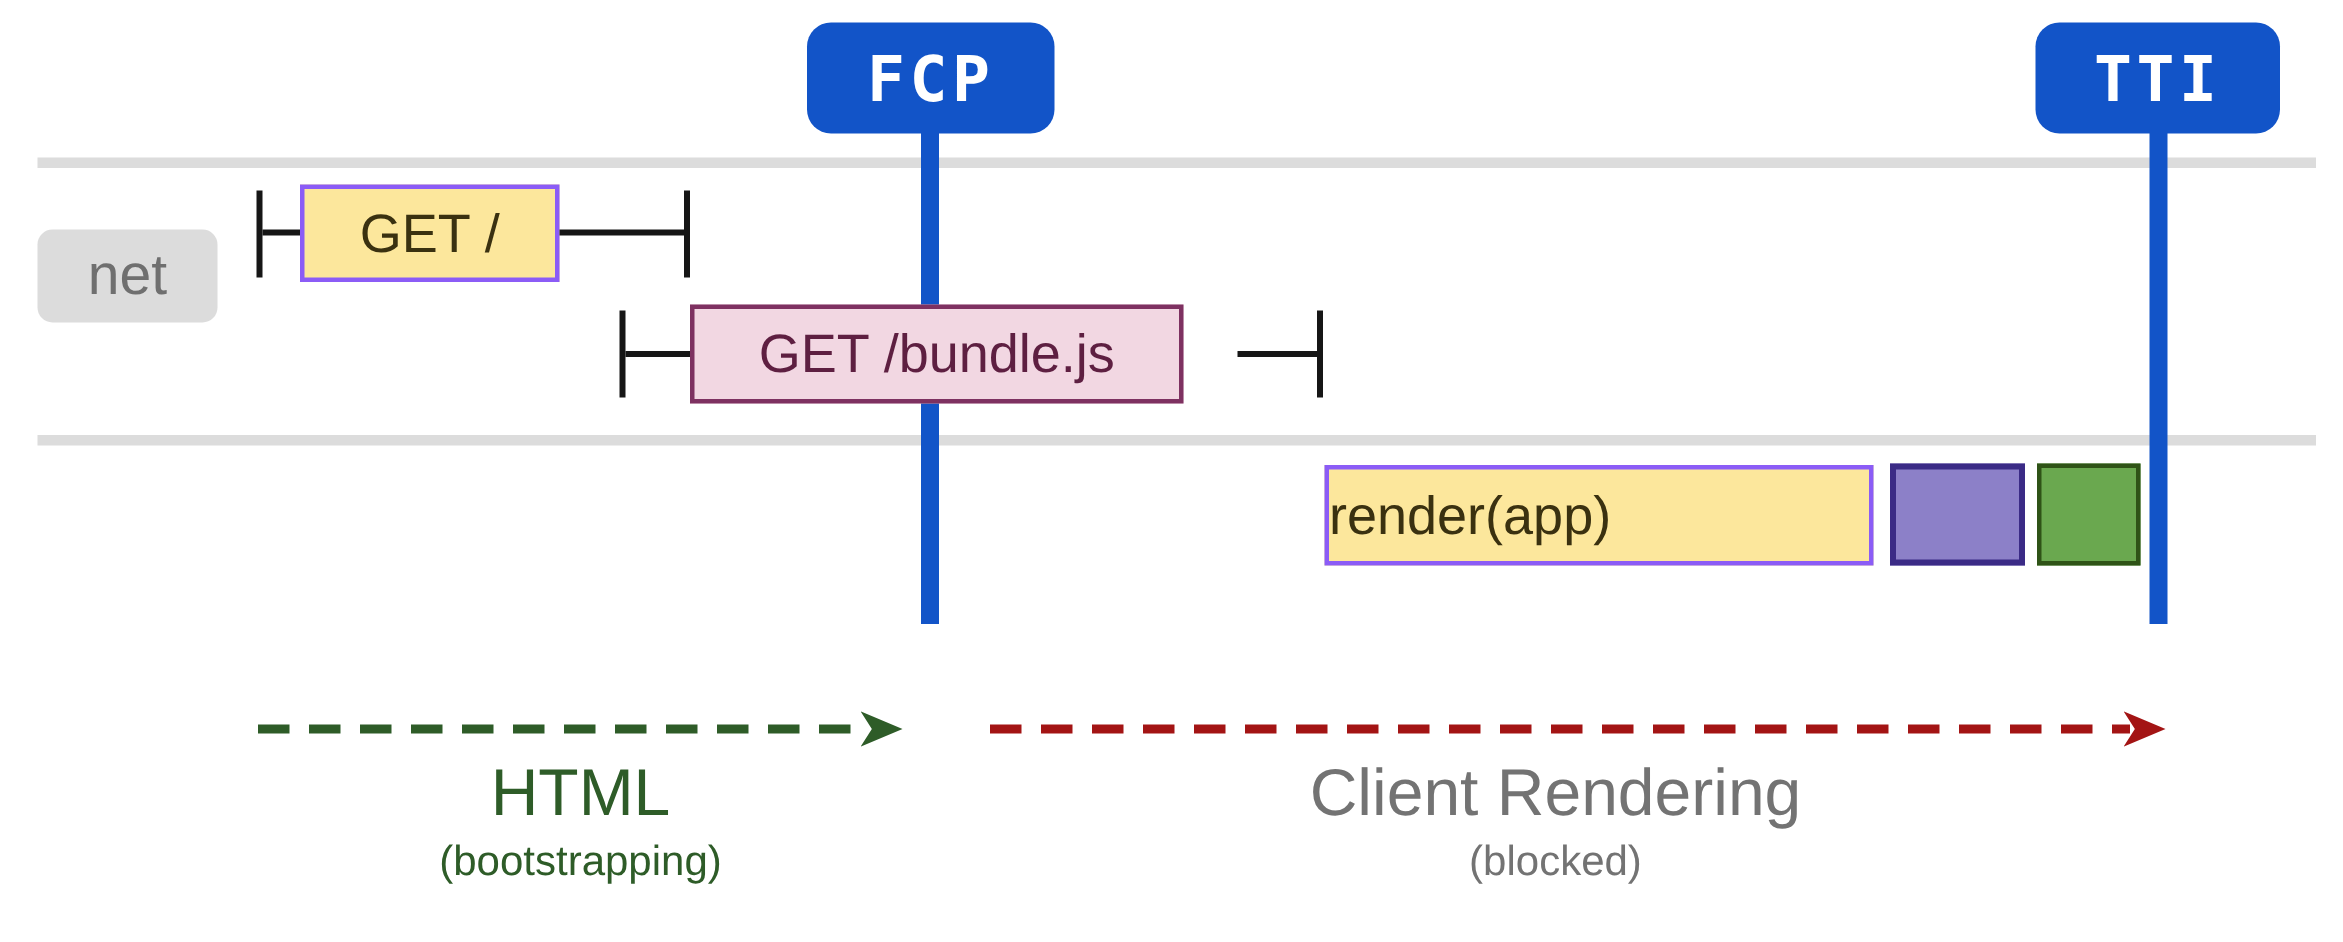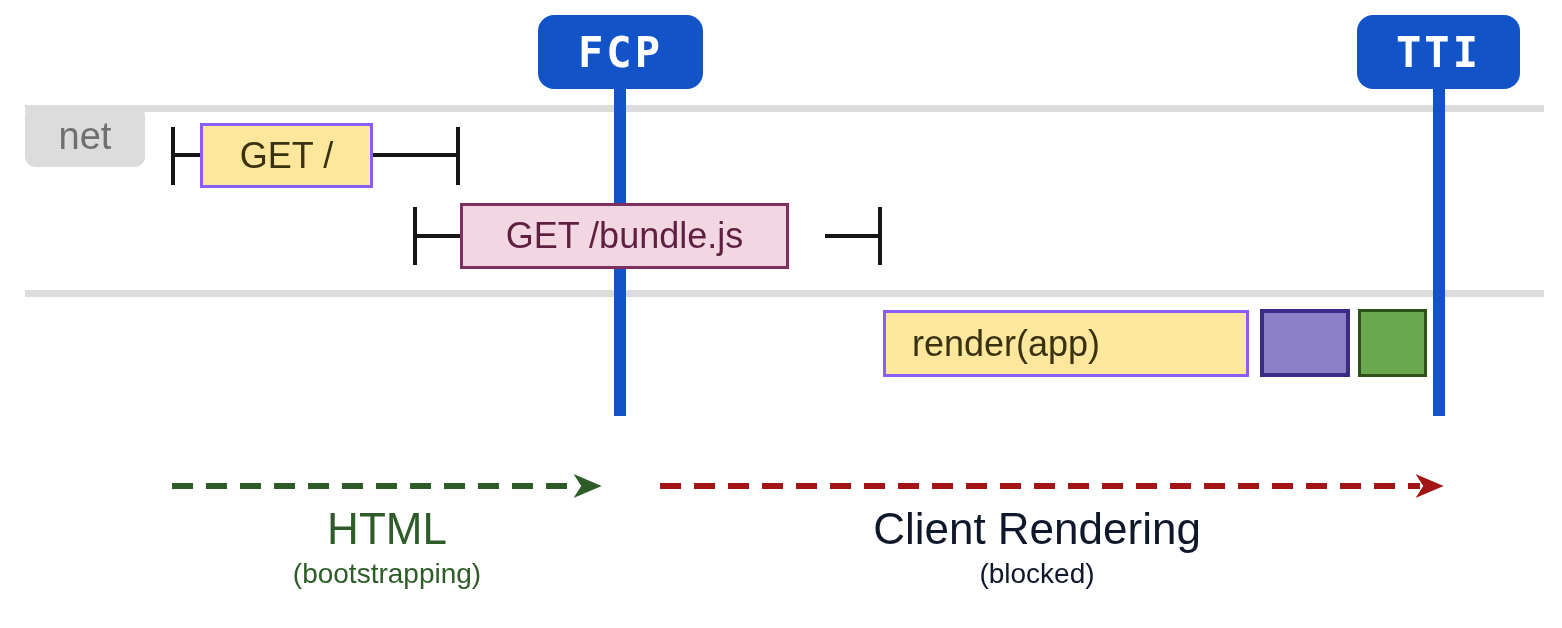--- a/index.html
+++ b/index.html
@@ -8,21 +8,21 @@
     font-family:"Liberation Sans", sans-serif; overflow:hidden;
   }
   
   .track-line { position:absolute; left:25px; width:1519px; height:7px; background:#dcdcdc; z-index:1; }
   .track-line.net { top:105px; }
   .track-line.js  { top:290px; }
   
   .track-label {
     position:absolute; left:25px; background:#dcdcdc; color:#6f6f6f;
     border-radius:10px; display:flex; align-items:center; justify-content:center;
-    font-size:38px; z-index:2;
+    font-size:38px; z-index:2;margin-top:48px;
   }
   .track-label.net { top:105px; width:120px; height:62px; }
   .track-label.js  { top:293px; width:112px; height:64px; }
   
   .vline { position:absolute; top:88px; width:12px; height:328px; background:#1254c8; z-index:3; }
   .vline.fcp { left:614px; }
   .vline.tti { left:1433px; }
   
   .badge {
     position:absolute; top:15px; height:74px; background:#1254c8; border-radius:16px;
@@ -39,30 +39,30 @@
   .tbox {
     position:absolute; box-sizing:border-box; display:flex; align-items:center;
     justify-content:center; font-size:36px; z-index:4;
   }
   .tbox.yellow { background:#fce79c; border:3px solid #8b5cf6; color:#3a3110; }
   .tbox.pink   { background:#f2d7e2; border:3px solid #7e3161; color:#5e1f41; }
   .tbox.purple { background:#8c80c8; border:4px solid #3b2b86; }
   .tbox.green  { background:#6aa84f; border:3px solid #2f5317; }
   .tbox.get-root   { left:200px; top:123px; width:173px; height:65px; }
   .tbox.get-bundle { left:460px; top:203px; width:329px; height:66px; }
-  .tbox.render-app { left:883px; top:310px; width:366px; height:67px; justify-content:flex-start; padding-left:26px; }
+  .tbox.render-app { left:883px; top:310px; width:366px; height:67px; justify-content:flex-start; }
   .tbox.task-purple { left:1260px; top:309px; width:90px; height:68px; }
   .tbox.task-green  { left:1358px; top:309px; width:69px; height:68px; }
   
   .arrows { position:absolute; left:0; top:0; width:1562px; height:628px; z-index:4; }
   
   .phase-title { position:absolute; text-align:center; font-size:44px; z-index:4; }
   .phase-sub   { position:absolute; text-align:center; font-size:28px; z-index:4; }
   .phase-green { color:#2e5c28; }
-  .phase-red   { color:#0f172a; }
+  .phase-red   { color:#737373; }
   .phase-title.html   { left:237px; top:504px; width:300px; }
   .phase-sub.html     { left:187px; top:558px; width:400px; }
   .phase-title.client { left:837px; top:504px; width:400px; }
   .phase-sub.client   { left:887px; top:558px; width:300px; }
 </style>
 </head>
 <body>
 
 <div class="canvas">
 

